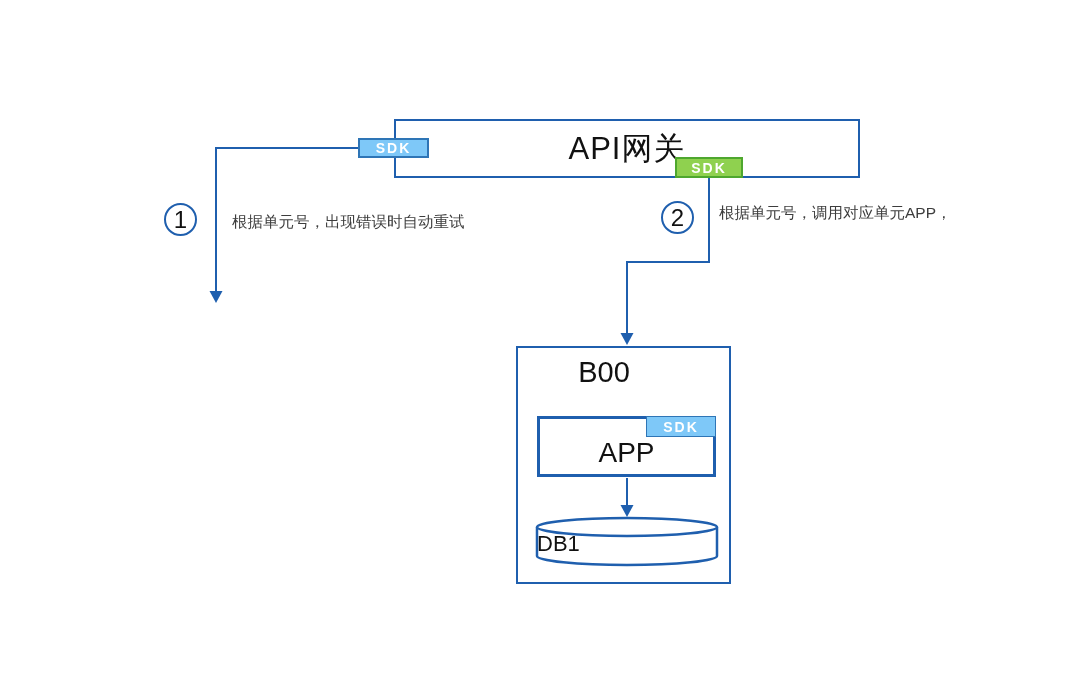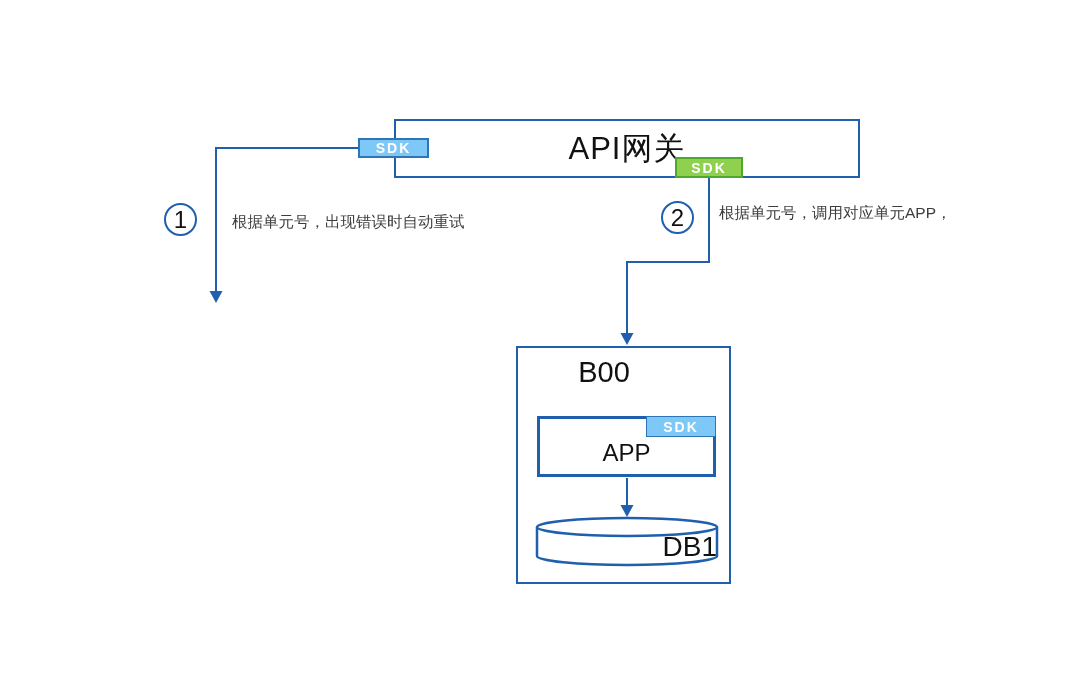--- a/index.html
+++ b/index.html
@@ -47,24 +47,24 @@
     border-radius:10px;background:var(--service-fill);border:2px solid var(--service-border);
     display:flex;align-items:center;justify-content:center;color:#ffffff;font-size:22px;letter-spacing:1px;}
 
   .unit-box{position:absolute;left:516px;top:346px;width:215px;height:238px;
     border:2px solid var(--line);background:transparent;}
   .unit-title{position:absolute;left:516px;top:356px;width:176px;text-align:center;
     font-size:29px;color:var(--text-black);}
 
   .app-box{position:absolute;left:537px;top:416px;width:179px;height:61px;
     border:3px solid var(--line);background:#ffffff;display:flex;align-items:center;justify-content:center;
-    padding-top:12px;font-size:24px;color:var(--text-black);z-index:2;}
+    padding-top:12px;font-size:28px;color:var(--text-black);z-index:2;}
 
-  .db-label{position:absolute;left:537px;top:531px;width:180px;text-align:right;
-    font-size:28px;color:var(--text-black);z-index:2;}
+  .db-label{position:absolute;left:537px;top:531px;width:180px;text-align:left;
+    font-size:22px;color:var(--text-black);z-index:2;}
 </style>
 </head>
 <body>
 
 <div class="canvas">
 
   <svg class="connector-layer" width="1080" height="697" viewBox="0 0 1080 697" xmlns="http://www.w3.org/2000/svg">
     <polyline class="conn" points="358,148 216,148 216,296"></polyline>
     <path class="head" d="M216,303 L209.5,291 L222.5,291 Z"></path>
     <polyline class="conn" points="709,178 709,262 627,262 627,338"></polyline>

